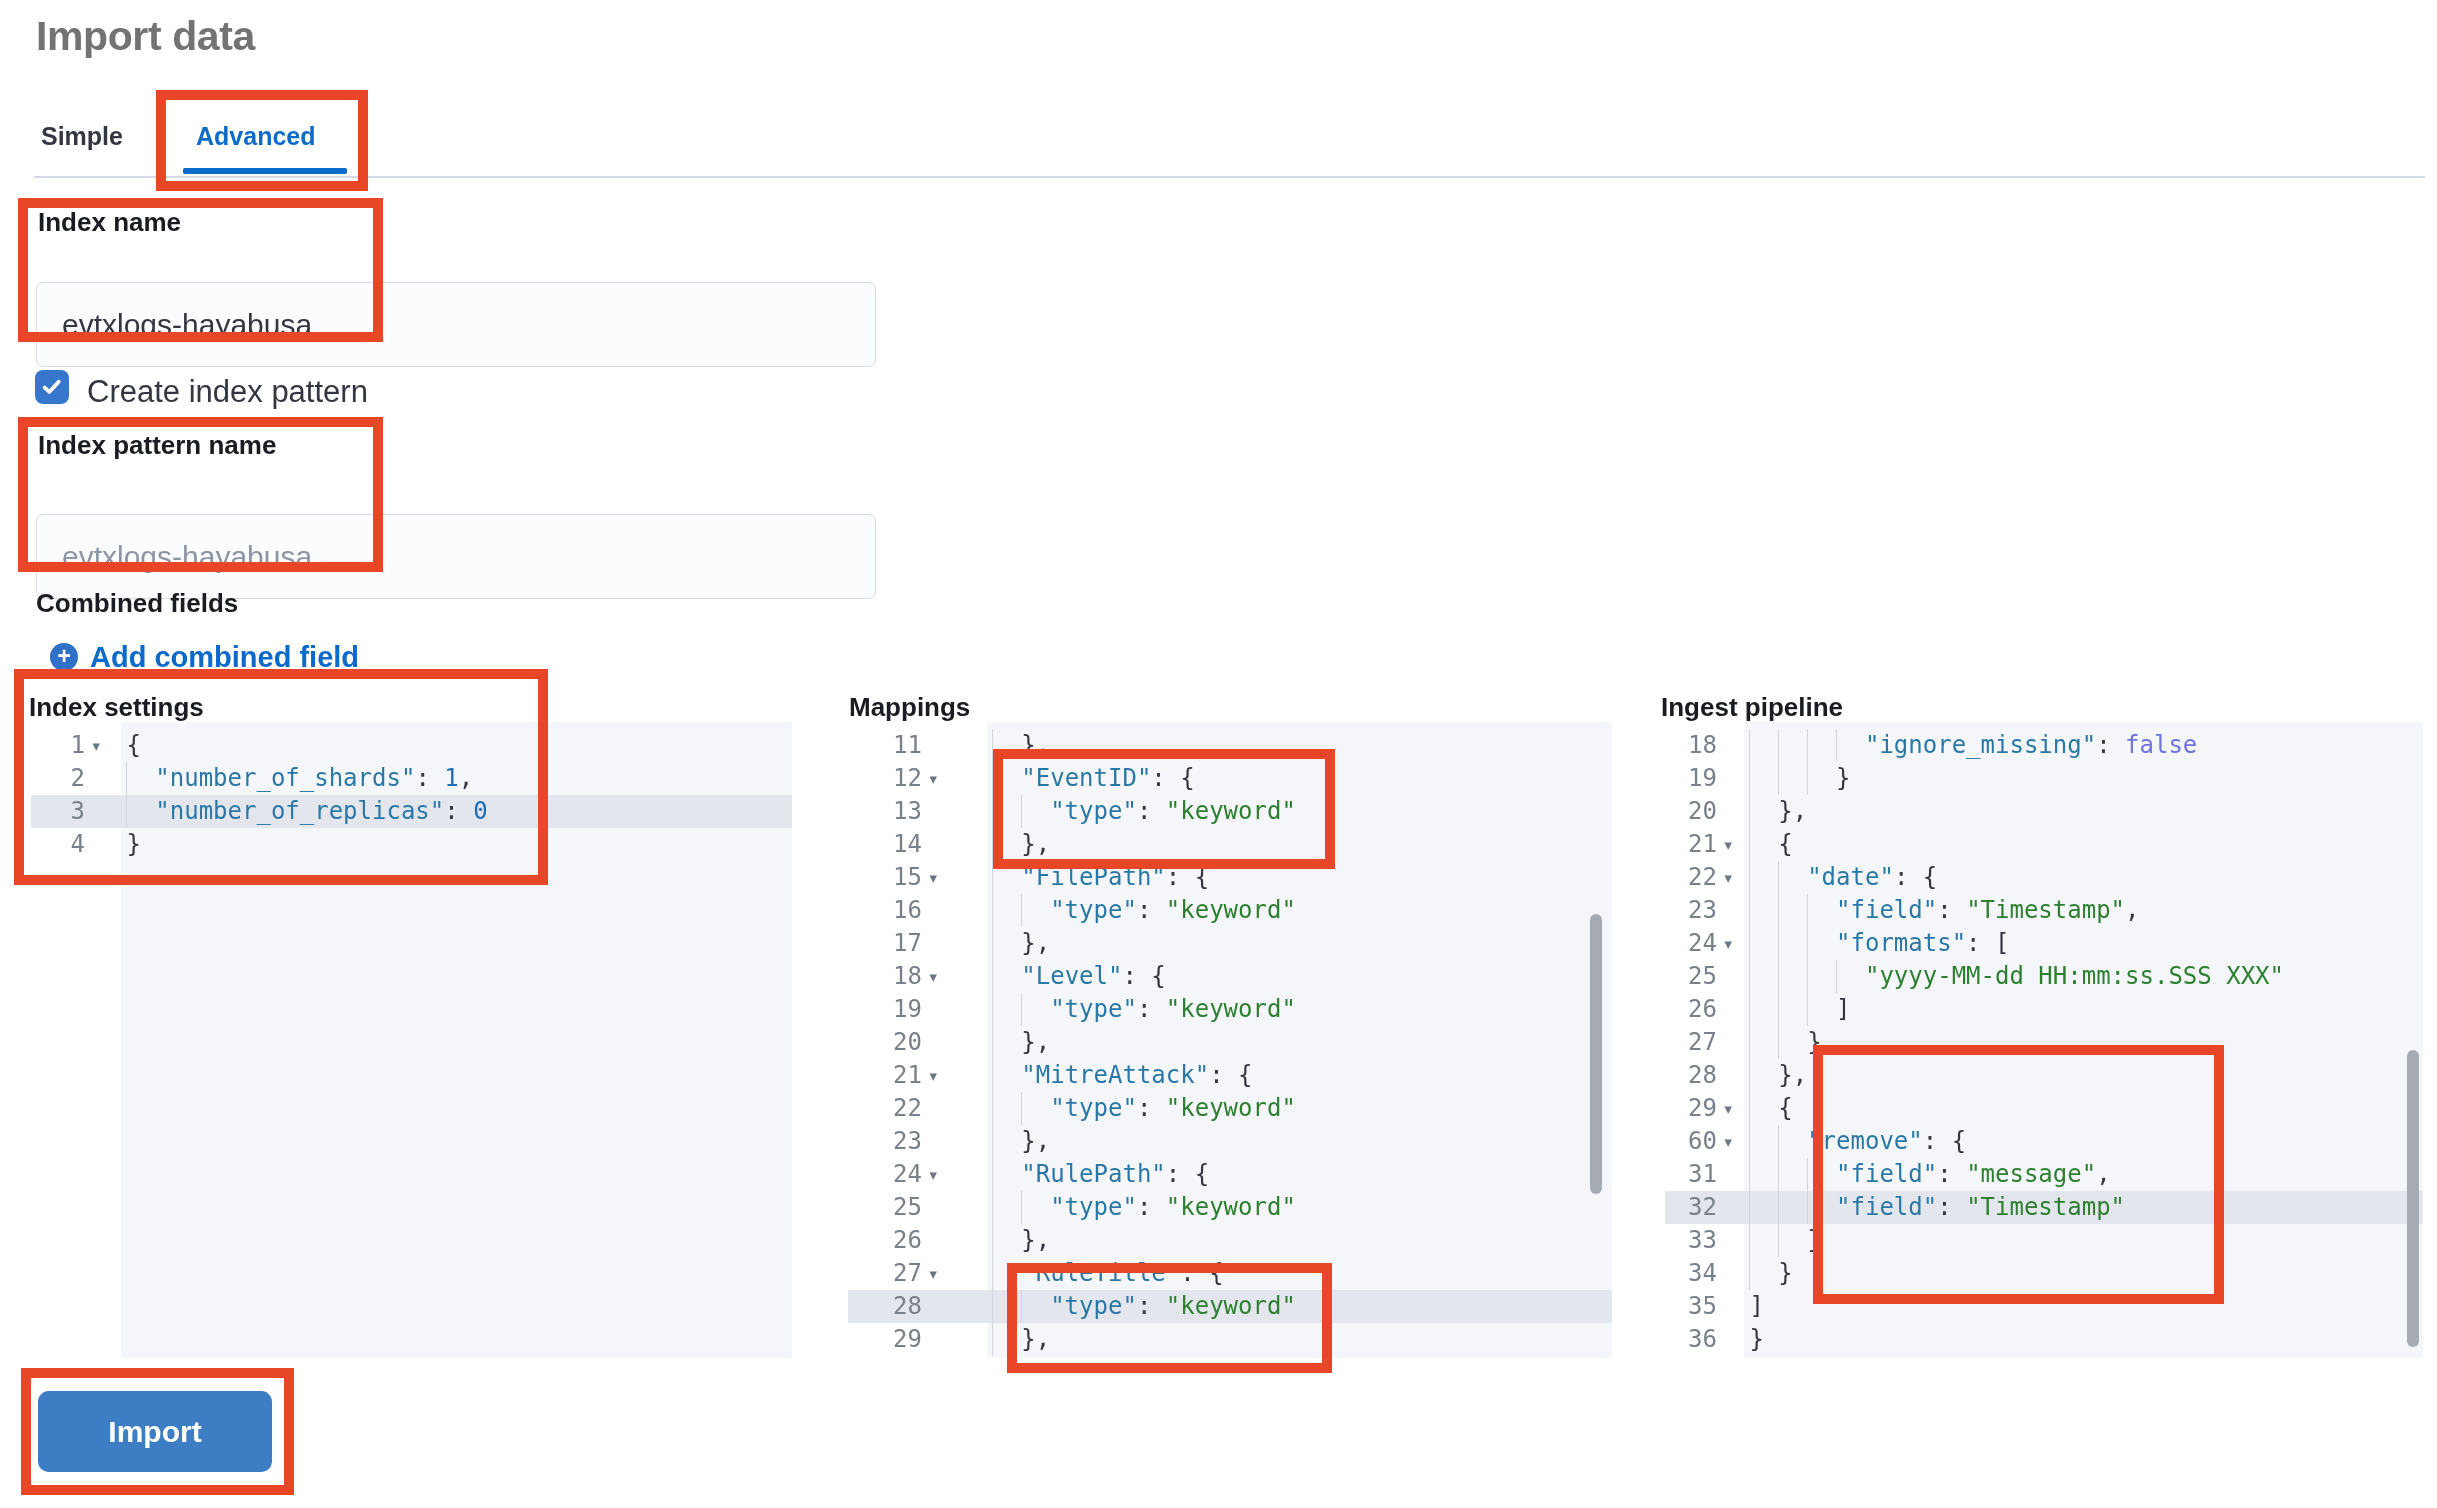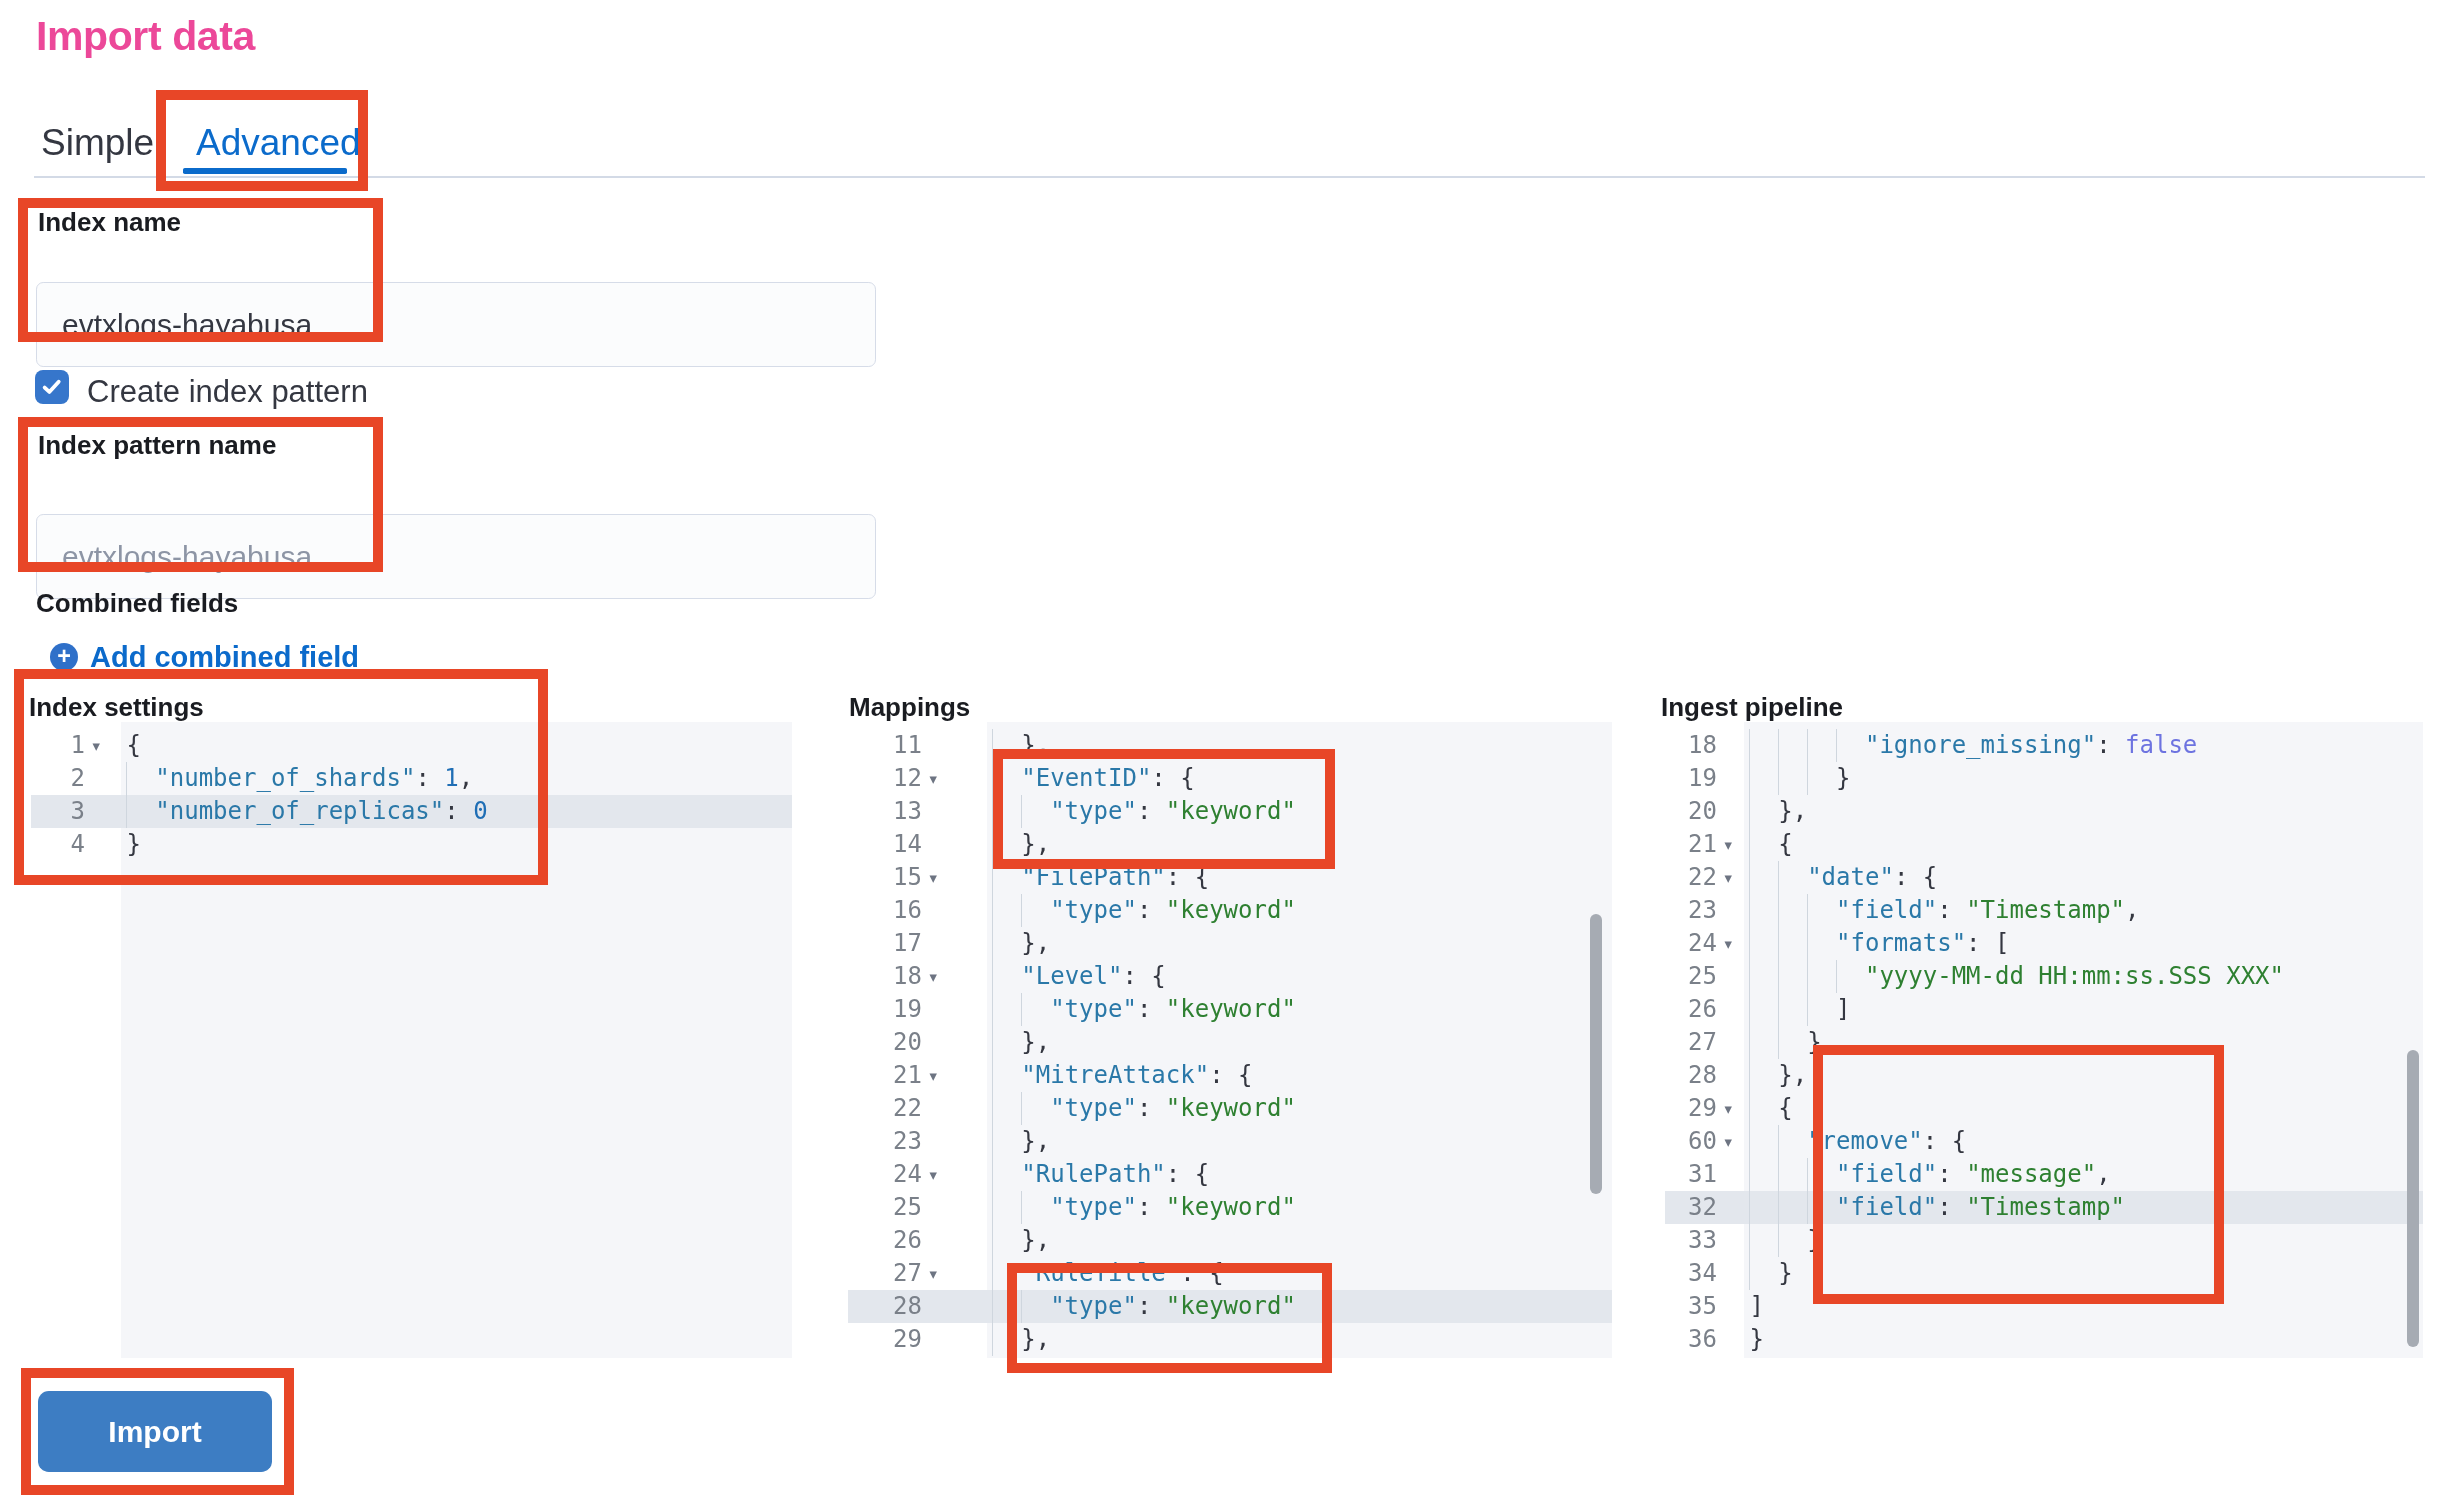--- a/index.html
+++ b/index.html
@@ -1,22 +1,22 @@
 <!DOCTYPE html>
 <html style="font-size:14.4px"><head>
 <meta charset="utf-8">
 <style>
   * { margin:0; padding:0; box-sizing:border-box; }
   html,body { width:2438px; height:1508px; background:#ffffff; overflow:hidden;
     font-family:"Liberation Sans", sans-serif; color:#1b1e24; }
   .abs { position:absolute; }
 
-  .page-title { left:36px; top:12.6px; font-size:41px; font-weight:700; letter-spacing:-0.4px; color:#ec4899; }
-
-  .tab { top:122px; font-size:37px; font-weight:400; cursor:pointer; }
+  .page-title { left:36px; top:12.6px; font-size:41px; font-weight:700; letter-spacing:-0.4px; color:#737373; }
+
+  .tab { top:122px; font-size:25px; font-weight:700; cursor:pointer; }
   .tab.inactive { color:#343741; }
   .tab.active { color:#0b6bcb; }
   .tab-underline { left:183px; top:168px; width:164px; height:6.3px; background:#0b6bcb; border-radius:1.8px; }
   .divider { left:34px; top:176px; width:2391px; height:1.8px; background:#d3dae6; }
 
   .field-label { font-size:26px; font-weight:700; color:#1a1c21; }
   .text-input { width:840px; height:85px; background:#fbfcfd; border:1.8px solid #d6dce8;
     border-radius:7.2px; display:flex; align-items:center; padding-left:25px; font-size:30px;margin-top:39px; }
   .input-value { color:#343741; }
   .input-placeholder { color:#8d95a5; }

